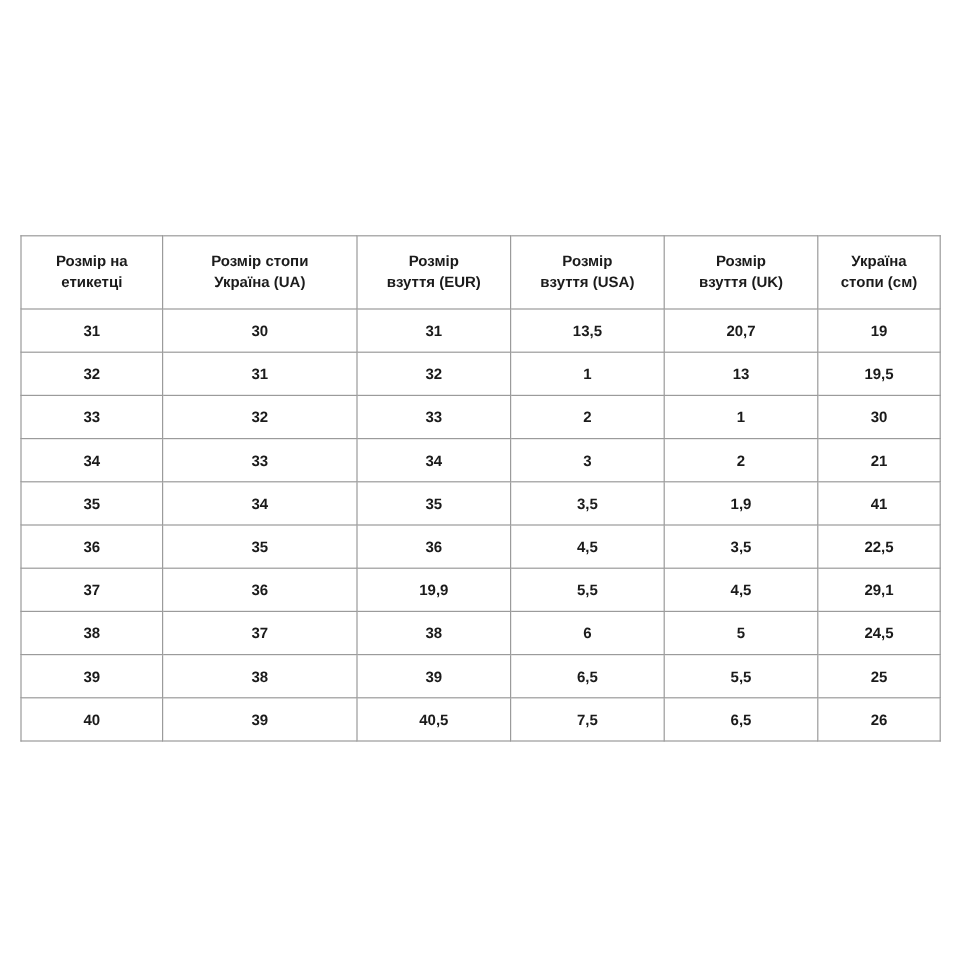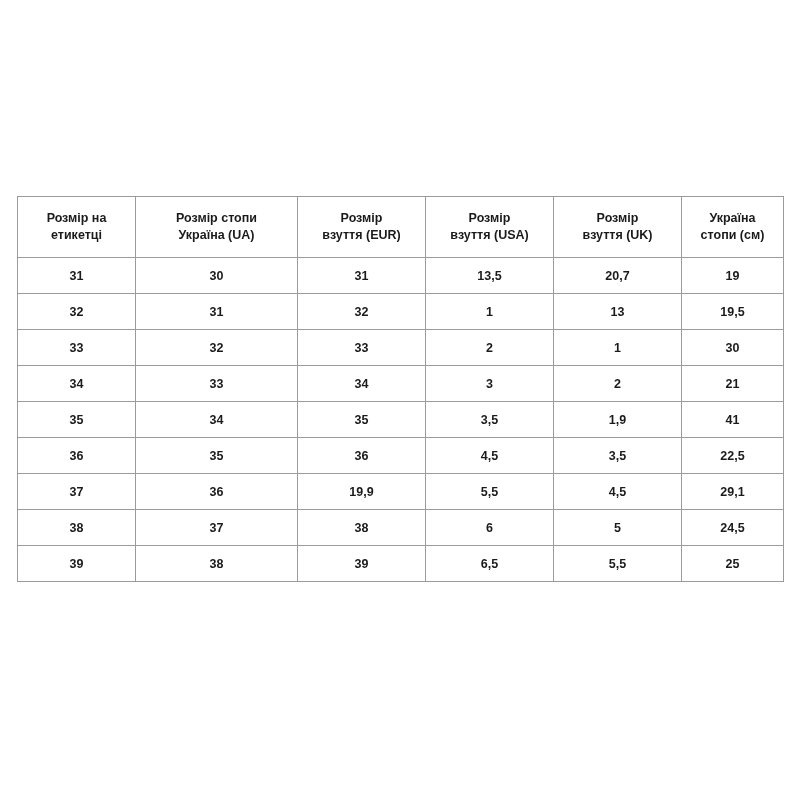--- a/index.html
+++ b/index.html
@@ -169,16 +169,24 @@
           <td>24,5</td>
         </tr>
         <tr>
           <td class="label-col">39</td>
           <td>38</td>
           <td>39</td>
           <td>6,5</td>
           <td>5,5</td>
           <td>25</td>
         </tr>
+        <tr>
+          <td class="label-col">40</td>
+          <td>39</td>
+          <td>40,5</td>
+          <td>7,5</td>
+          <td>6,5</td>
+          <td>26</td>
+        </tr>
       </tbody>
     </table>
   </div>
 </div>
 
 </body></html>

